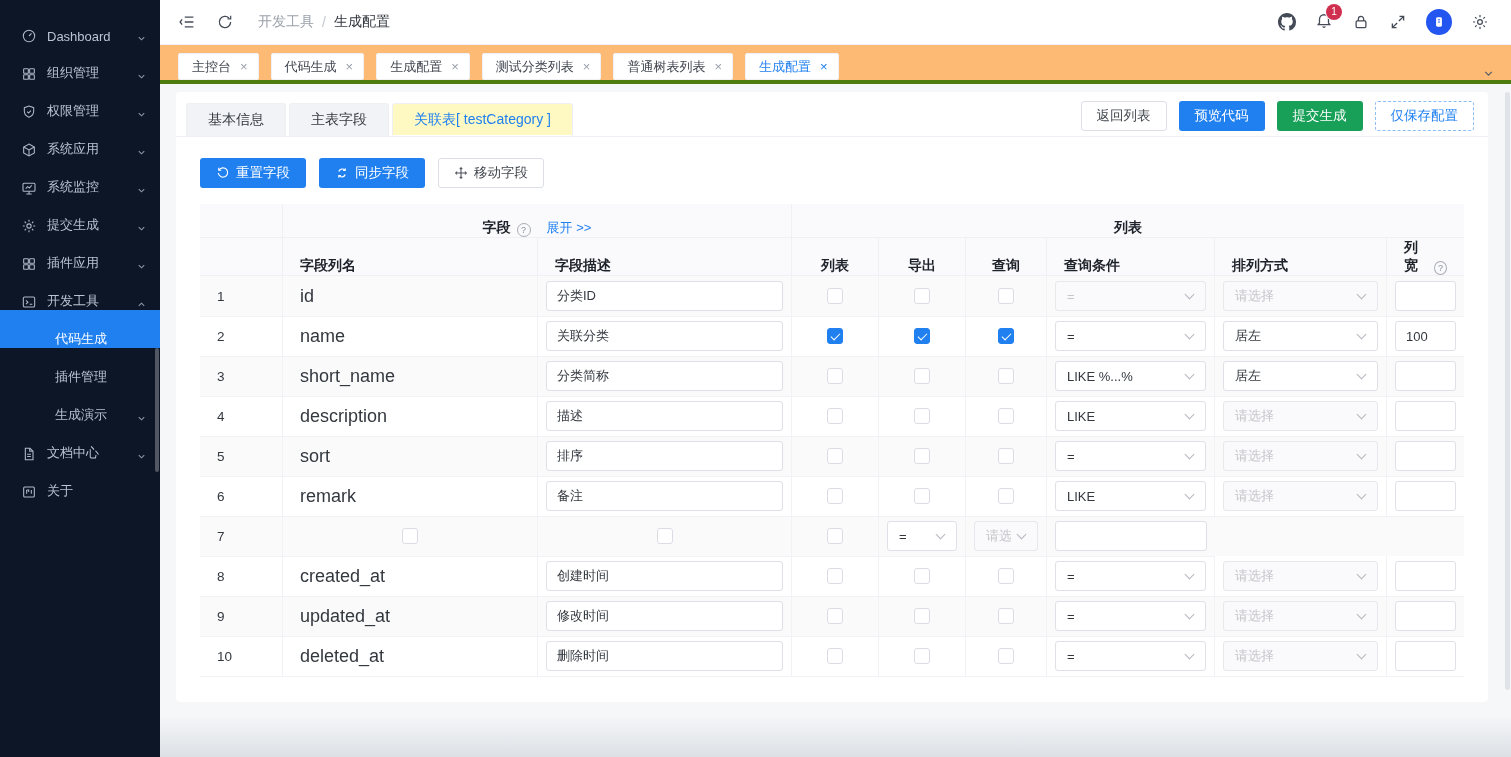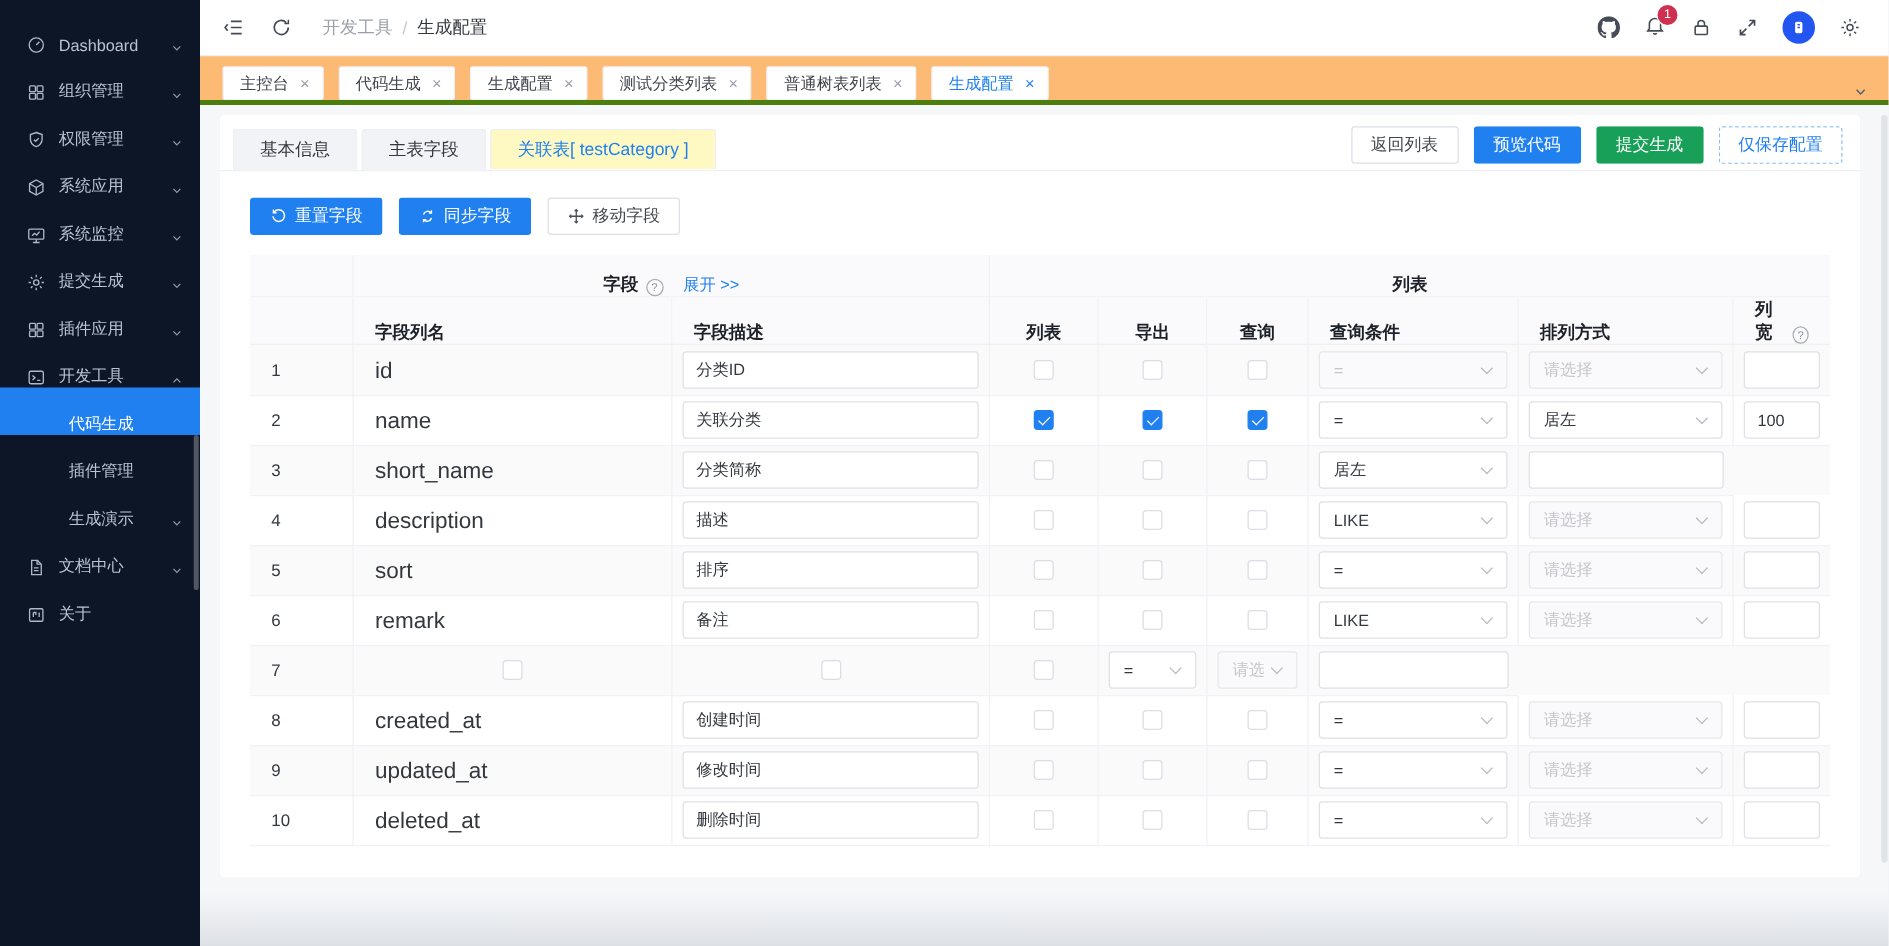--- a/index.html
+++ b/index.html
@@ -462,20 +462,26 @@
                   <span class="checkbox"></span>
                 </div>
     <div class="td td-center">
                   <span class="checkbox"></span>
                 </div>
     <div class="td td-center">
                   <span class="checkbox"></span>
                 </div>
     <div class="td">
       <div class="select">
+                    <span class="select-value">LIKE %...%</span>
+                    <span class="caret"></span>
+                  </div>
+    </div>
+    <div class="td">
+      <div class="select">
                     <span class="select-value">居左</span>
                     <span class="caret"></span>
                   </div>
     </div>
     <div class="td">
                   <input class="tinput" style="">
                 </div>
   </div>
               <div class="trow">
     <div class="td td-index">

